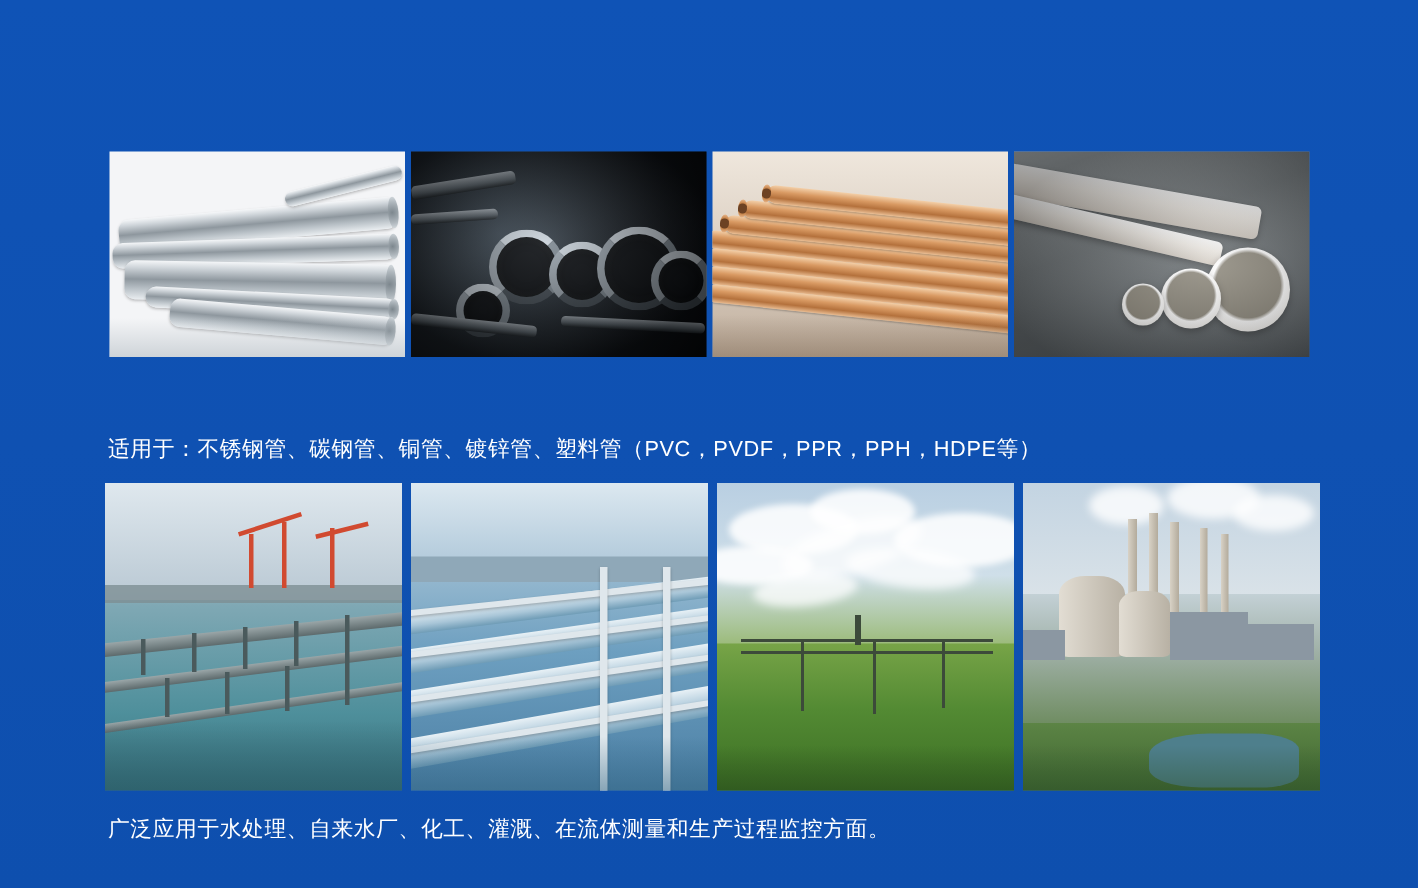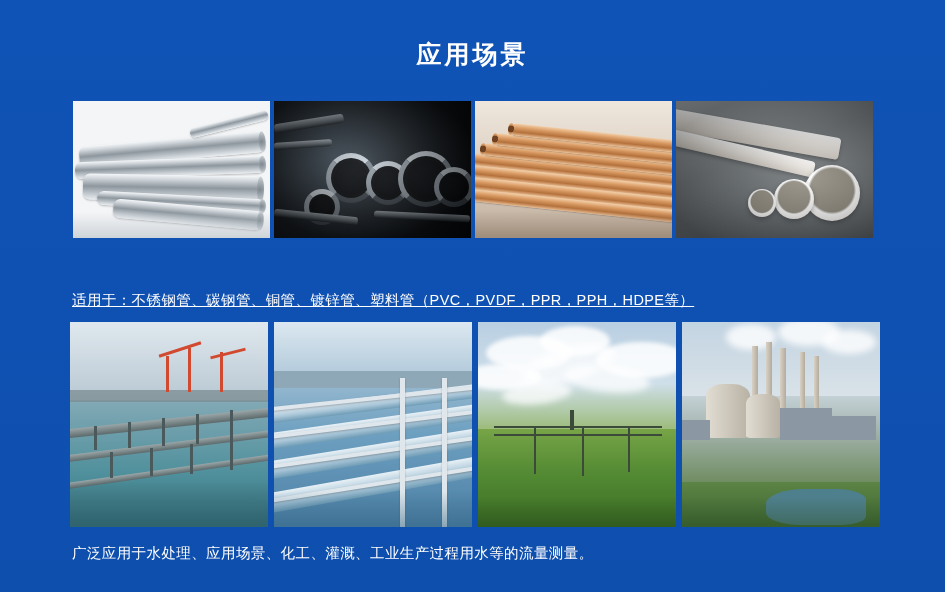--- a/index.html
+++ b/index.html
@@ -51,21 +51,21 @@
   
   .caption {
     position: absolute;
     color: #ffffff;
     font-size: 14.5px;
     line-height: 26px;
     letter-spacing: 0.4px;
     white-space: nowrap;
   }
   .caption-1 { top: 249px; left: 72px; }
-  .caption-2 { top: 287px; left: 72px; text-decoration: underline; }
+  .caption-2 { top: 287px; left: 72px; }
   .caption-3 { top: 540px; left: 72px; }
 
   
   .ph-steel { background: #f4f5f7; }
   .ph-steel .tube {
     position: absolute;
     border-radius: 7px;
     background: linear-gradient(180deg,#f4f6f8 0%,#cfd5da 18%,#8e979e 48%,#b8c0c6 72%,#e9edf0 100%);
     box-shadow: 0 1px 2px rgba(0,0,0,.25);
   }
@@ -193,21 +193,20 @@
   .ph-plant .bldg { position:absolute; background:#8b97a2; }
   .ph-plant .lake { position:absolute; background:#4e7f8c; border-radius:40% 30% 25% 35%; }
   .ph-plant .green { position:absolute; left:0; right:0; bottom:0; height:22%;
     background:linear-gradient(180deg,#5c8445,#3f6631); }
 </style>
 </head>
 <body>
 
 <div class="page">
 
-  <div class="title">应用场景</div>
 
   <div class="row row1 r1">
 
     <div class="photo ph-steel">
       <div class="tube cap" style="left:6px;  top:38px;  width:186px; height:21px; transform:rotate(-5deg);"></div>
       <div class="tube cap" style="left:2px;  top:58px;  width:190px; height:17px; transform:rotate(-2deg);"></div>
       <div class="tube cap" style="left:10px; top:74px;  width:180px; height:26px; transform:rotate(1deg);"></div>
       <div class="tube cap" style="left:24px; top:94px;  width:168px; height:14px; transform:rotate(3deg);"></div>
       <div class="tube cap" style="left:40px; top:104px; width:150px; height:19px; transform:rotate(5deg);"></div>
       <div class="tube" style="left:116px; top:18px; width:80px; height:10px; transform:rotate(-14deg);"></div>
@@ -323,15 +322,15 @@
       <div class="cool" style="left:64px;  top:72px;  width:34px; height:44px;"></div>
       <div class="bldg" style="left:98px;  top:86px; width:52px; height:32px;"></div>
       <div class="bldg" style="left:150px; top:94px; width:44px; height:24px;"></div>
       <div class="bldg" style="left:0;     top:98px; width:28px; height:20px;"></div>
       <div class="green"></div>
       <div class="lake" style="left:84px; bottom:2px; width:100px; height:36px;"></div>
       <div style="position:absolute;left:0;bottom:0;width:198px;height:30px;background:linear-gradient(180deg,rgba(60,100,50,0),rgba(45,80,40,.45));"></div>
     </div>
   </div>
 
-  <div class="caption caption-3">广泛应用于水处理、应用场景、化工、灌溉、工业生产过程用水等的流量测量。</div>
+  <div class="caption caption-3">广泛应用于水处理、自来水厂、化工、灌溉、在流体测量和生产过程监控方面。</div>
 
 </div>
 
 </body></html>

